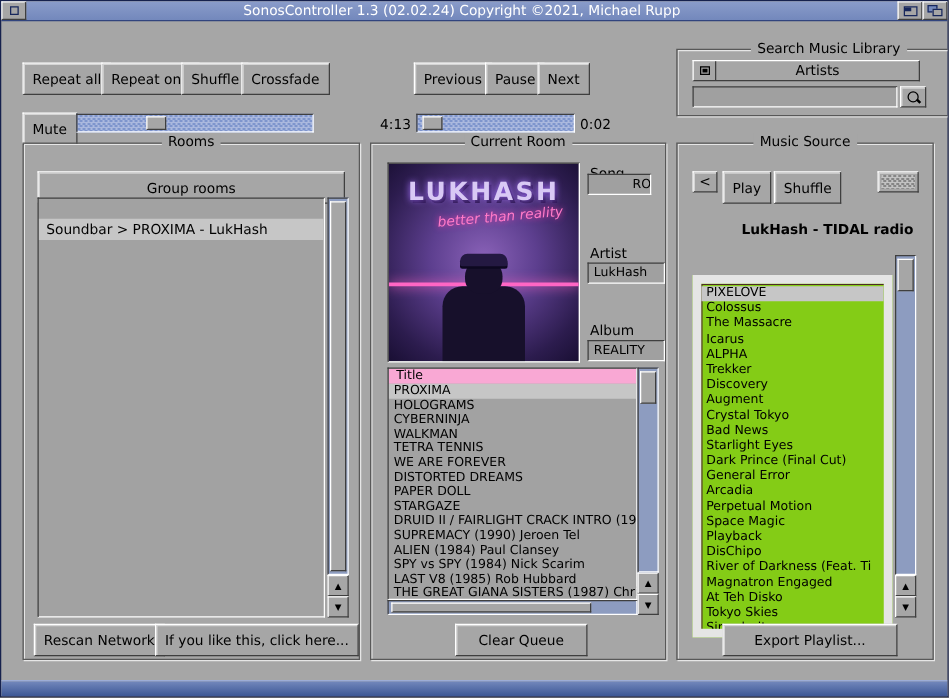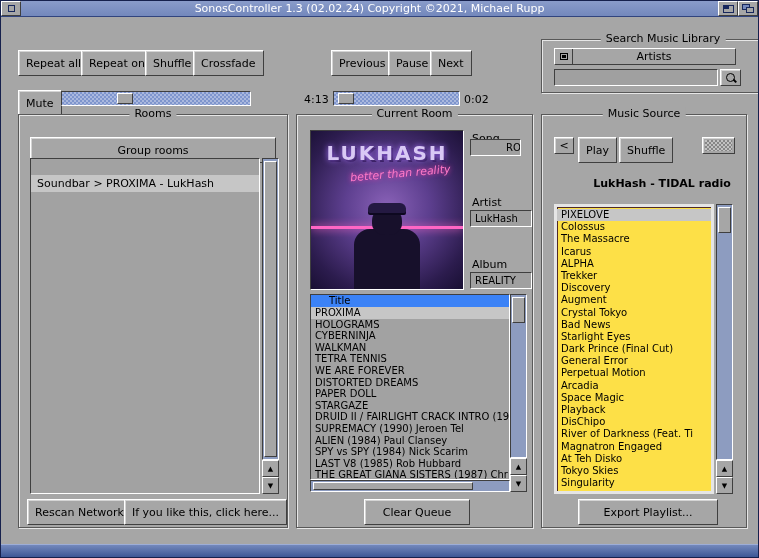--- a/index.html
+++ b/index.html
@@ -72,21 +72,21 @@
   .group-title {
     position:absolute; top:-8px; left:50%; transform:translateX(-50%);
     background:#a6a6a6; padding:0 5px; white-space:nowrap; font-size:11px;
   }
   
   .listbox { position:absolute; overflow:hidden; background:#a2a2a2; }
   .row { white-space:nowrap; overflow:hidden; cursor:pointer; }
   .row.selected { background:#c6c6c6; }
   .rooms-row { height:17px; line-height:17px; padding-left:6px; font-size:11px; }
   .queue-row { height:11.6px; line-height:11.6px; padding-left:4px; font-size:10px; }
-  .queue-header { height:12px; line-height:12px; padding-left:18px; font-size:10px; background:#3b82f6; }
+  .queue-header { height:12px; line-height:12px; padding-left:6px; font-size:10px; background:#f9a8d4; }
   .src-row { height:12.2px; line-height:12.2px; padding:0 4px; font-size:10px; }
   
   .vscroll { position:absolute; width:17px; display:flex; flex-direction:column; }
   .vtrack {
     flex:1; position:relative;
     border:1px solid; border-color:#3f3f3f #ffffff #ffffff #3f3f3f;
     background:#8d9cc0;
   }
   .vthumb {
     position:absolute; left:1px; right:1px;
@@ -161,22 +161,22 @@
   .art-cap { position:absolute; bottom:76px; left:50%; transform:translateX(-50%); width:38px; height:10px; background:#241942; border-radius:6px 6px 2px 2px; box-shadow:0 2px 0 #0d0820; }
   
   .pattern-fill {
     background-color:#9a9a9a;
     background-image:repeating-conic-gradient(#868686 0% 25%, #c2c2c2 25% 50%);
     background-size:4px 4px;
     width:100%; height:100%;
   }
   .src-label { position:absolute; width:100%; text-align:center; font-weight:bold; font-size:11px; }
   .src-list {
-    position:absolute; overflow:hidden; background:#fde047; padding-top:2px;
-    border:3px solid #e5e5e5; box-shadow:inset 1px 1px 0 #4d2a27;
+    position:absolute; overflow:hidden; background:#84cc16; padding-top:2px;
+    border:7px solid #e5e5e5; box-shadow:inset 1px 1px 0 #4d2a27;margin-top:16px;
   }
   .time-label { position:absolute; font-size:11px; }
 </style>
 </head>
 <body>
 
 <div class="screen">
 
   <div class="titlebar">
     <div class="tb-gadget">
@@ -335,22 +335,22 @@
         <div class="row src-row">Icarus</div>
         <div class="row src-row">ALPHA</div>
         <div class="row src-row">Trekker</div>
         <div class="row src-row">Discovery</div>
         <div class="row src-row">Augment</div>
         <div class="row src-row">Crystal Tokyo</div>
         <div class="row src-row">Bad News</div>
         <div class="row src-row">Starlight Eyes</div>
         <div class="row src-row">Dark Prince (Final Cut)</div>
         <div class="row src-row">General Error</div>
+        <div class="row src-row">Arcadia</div>
         <div class="row src-row">Perpetual Motion</div>
-        <div class="row src-row">Arcadia</div>
         <div class="row src-row">Space Magic</div>
         <div class="row src-row">Playback</div>
         <div class="row src-row">DisChipo</div>
         <div class="row src-row">River of Darkness (Feat. Ti</div>
         <div class="row src-row">Magnatron Engaged</div>
         <div class="row src-row">At Teh Disko</div>
         <div class="row src-row">Tokyo Skies</div>
         <div class="row src-row">Singularity</div>
       </div>
 

